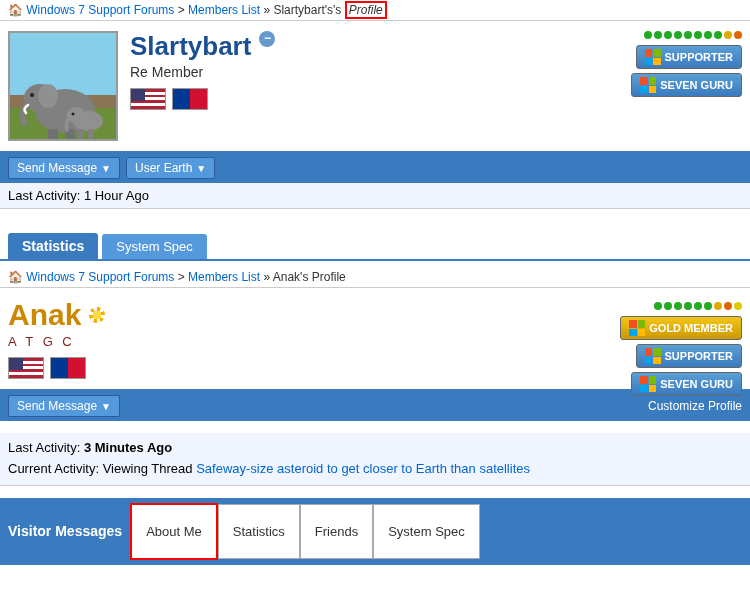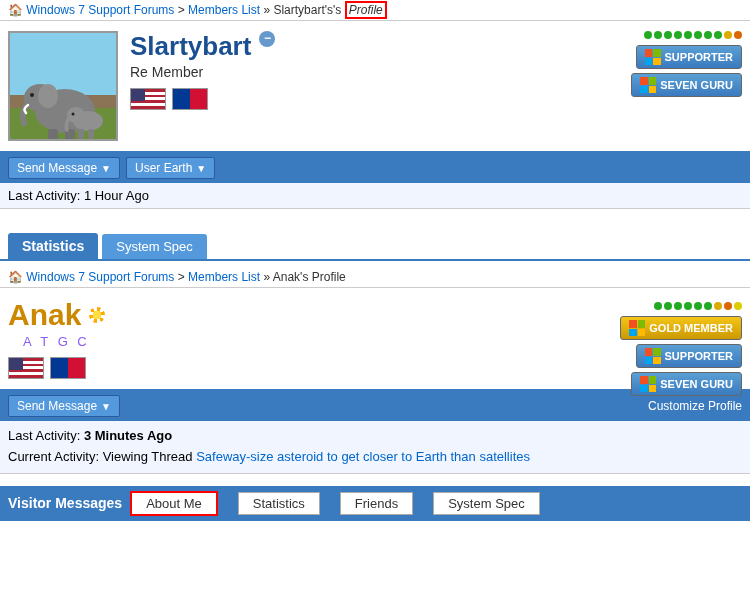--- a/index.html
+++ b/index.html
@@ -211,25 +211,24 @@
     }
     .profile-name2 {
       font-size: 30px;
       font-weight: bold;
       color: #cc8800;
       display: flex;
       align-items: center;
       gap: 8px;
     }
     .profile-subtitle2 {
-      color: #8b5cf6;
+      color: #7f1d1d;
       font-size: 13px;
       letter-spacing: 3px;
       margin-top: 2px;
-      margin-left: 15px;
     }
     .action-bar2 {
       background: #3a7abf;
       padding: 4px 8px;
       display: flex;
       align-items: center;
       justify-content: space-between;
     }
     .customize-btn {
       color: #fff;
@@ -237,45 +236,46 @@
       cursor: pointer;
     }
 
     
     .activity-bar {
       background: #f0f5ff;
       padding: 5px 8px;
       font-size: 13px;
       border-bottom: 1px solid #ccc;
       line-height: 1.6;
+      margin-top: 12px;
     }
     .activity-link { color: #0066cc; text-decoration: none; }
 
     
     .visitor-section {
       background: #3a7abf;
       padding: 5px 8px;
       display: flex;
       align-items: center;
       gap: 0;
     }
     .visitor-label {
       color: #fff;
       font-size: 14px;
       font-weight: bold;
       margin-right: 8px;
     }
     .visitor-tab {
       background: #fff;
       color: #333;
-      padding: 3px 14px;
+      padding: 19px 14px;
       font-size: 13px;
       cursor: pointer;
       border: 1px solid #aaa;
-      margin-right: 20px;
+      margin-right: 0;
     }
     .visitor-tab.active {
       border: 2px solid red;
     }
 
     
     .spin-icon {
       display: inline-block;
       width: 16px;
       height: 16px;

